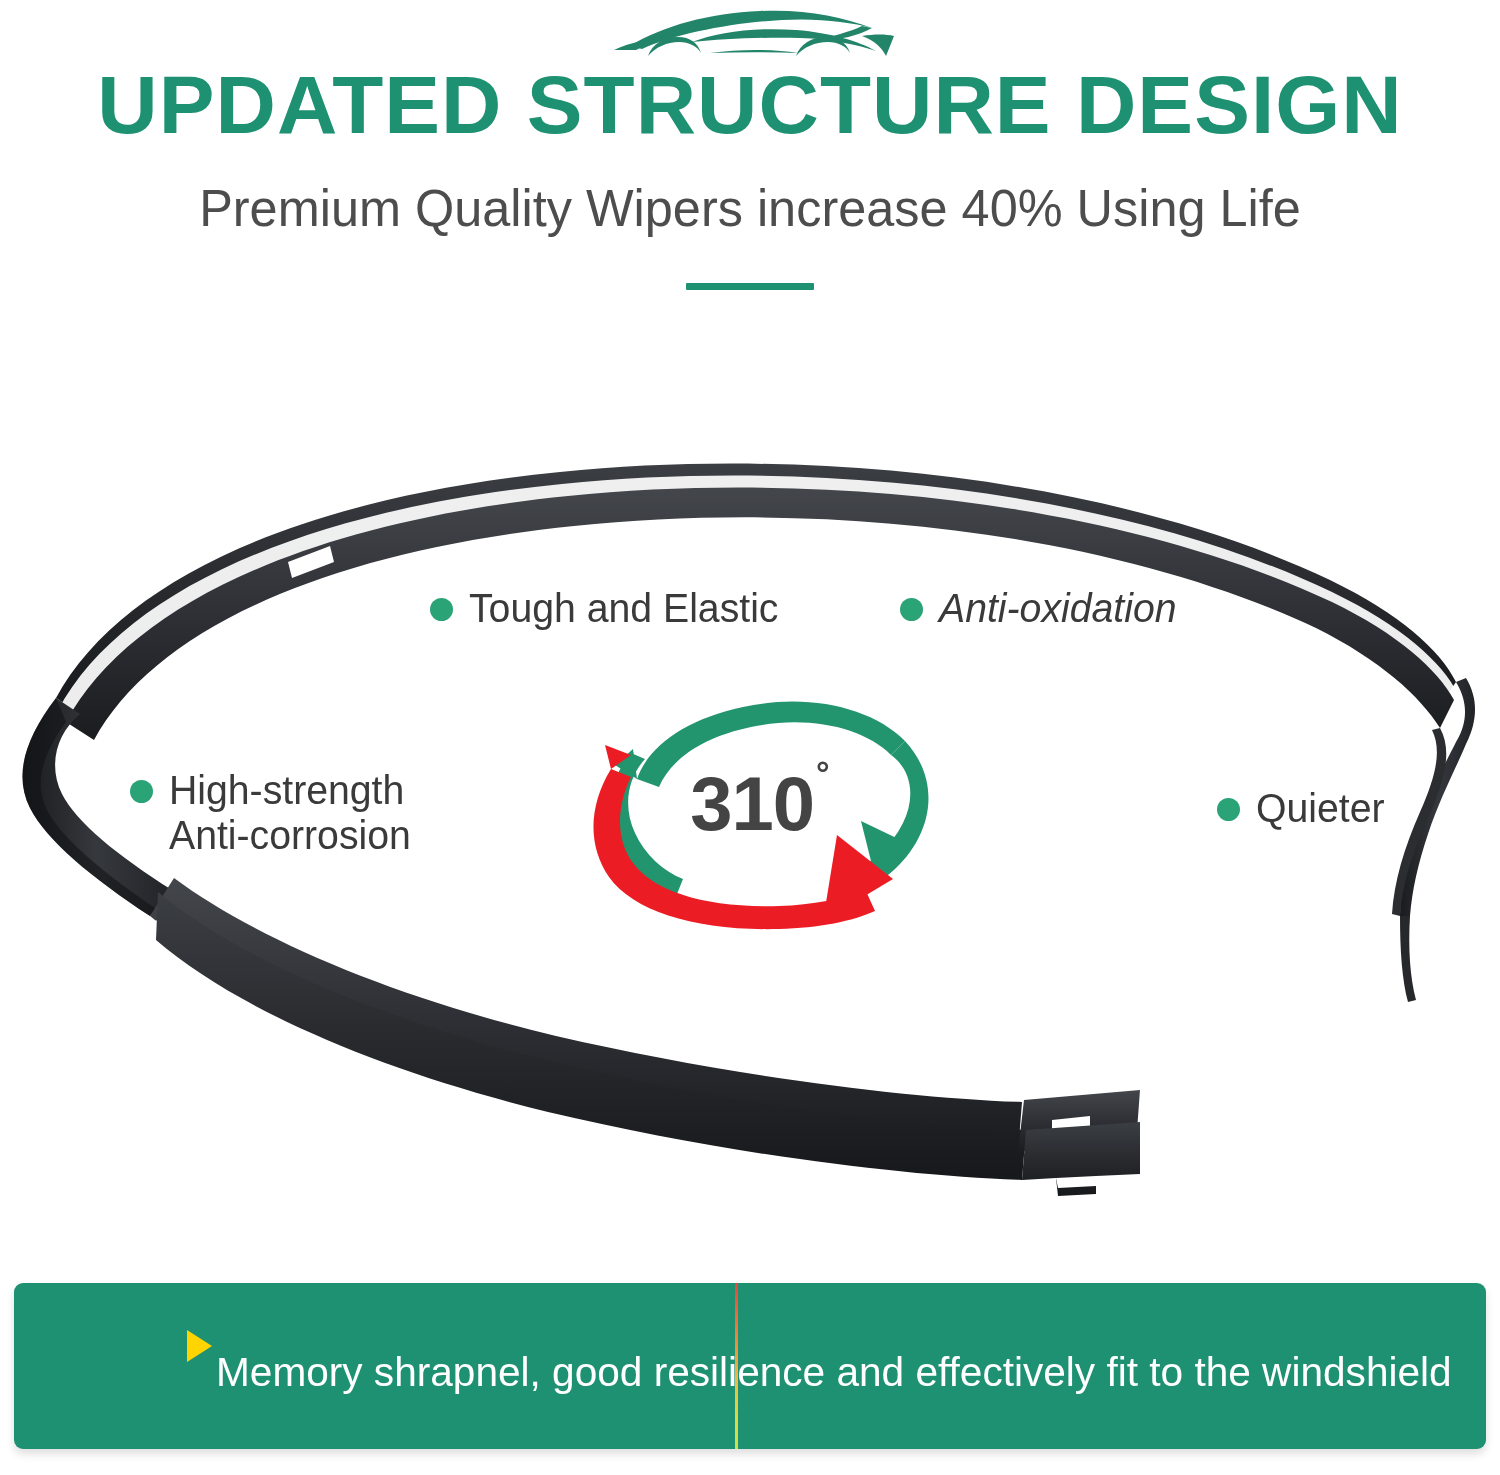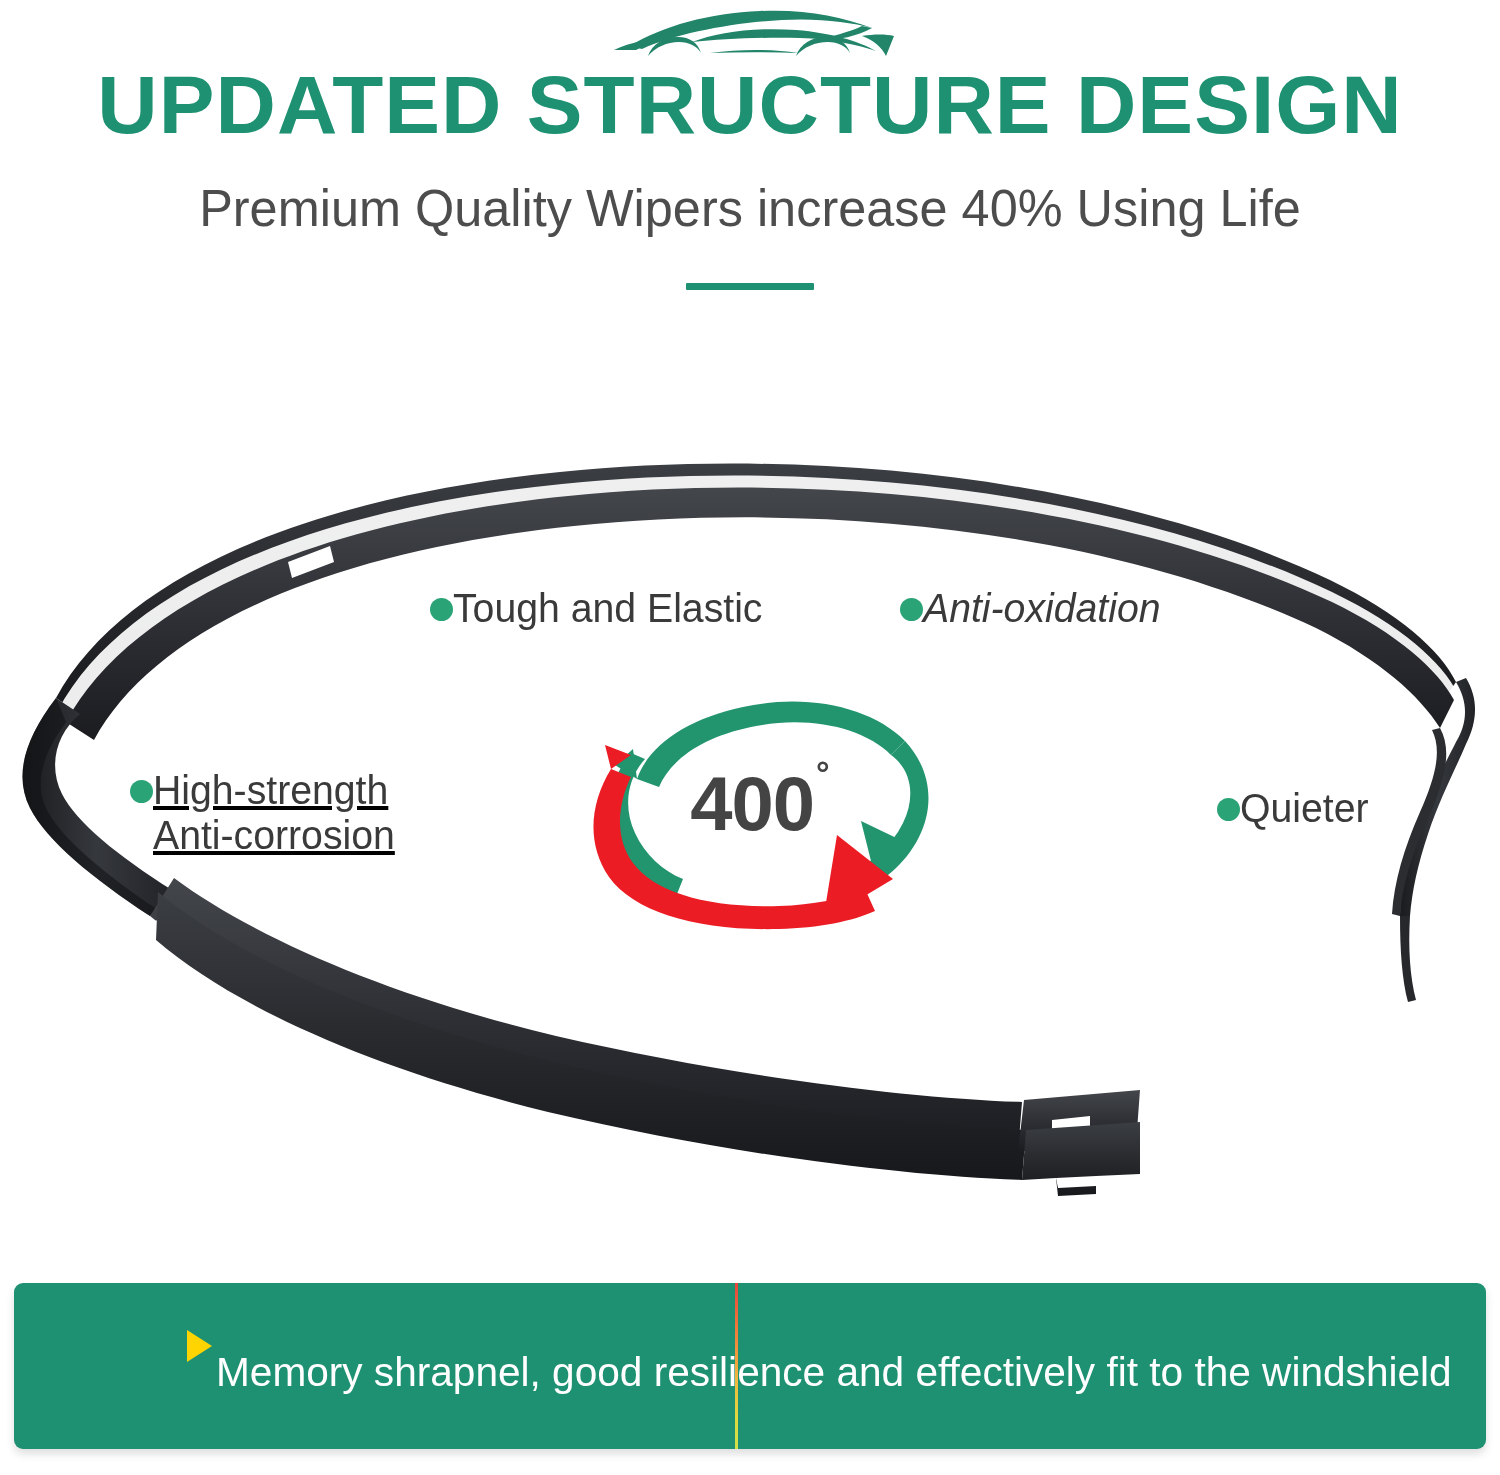--- a/index.html
+++ b/index.html
@@ -56,41 +56,42 @@
     position:absolute; left:0; top:330px;
     width:1500px; height:930px;
   }
   #product-stage svg { display:block; width:1500px; height:930px; }
 
   
   .feature {
     position:absolute;
     display:flex;
     align-items:flex-start;
+    gap:16px;
     white-space:nowrap;
   }
   .feature .dot {
     width:23px; height:23px;
     border-radius:50%;
     background:#2aa376;
     flex:0 0 auto;
     margin-top:12px;
   }
   .feature .flabel {
     font-family:"Liberation Sans Narrow","Liberation Sans", sans-serif;
     font-size:40px;
     line-height:45px;
     color:#3a3a3a;
     font-weight:normal;
     transform:scaleX(0.98);
     transform-origin:left top;
   }
   #feature-tough      { left:430px;  top:586px; }
   #feature-anti-ox    { left:900px;  top:586px;font-style:italic; }
-  #feature-strength   { left:130px;  top:768px;text-decoration:underline; }
+  #feature-strength   { left:130px;  top:768px; }
   #feature-quieter    { left:1217px; top:786px;text-align:center; }
 
   
   #badge-360 {
     position:absolute;
     left:575px; top:693px;
     width:380px; height:245px;
   }
   #badge-360 svg { display:block; }
   #badge-360-text {
@@ -352,21 +353,21 @@
              L 290 196
              C 268 206, 238 212, 204 213
              C 134 215, 80 200, 58 170
              C 40 146, 42 112, 56 84 Z" fill="#ec1c24"></path>
 
     <path d="M262 142 L 318 186 L 248 228 Z" fill="#ec1c24"></path>
 
     <path d="M36 76 L 30 52 L 56 62 Z" fill="#ec1c24"></path>
   </svg>
   <div id="badge-360-text">
-    <span class="num">400</span>
+    <span class="num">310</span>
     <span class="deg">°</span>
   </div>
 </div>
 
 <div id="bottom-banner">
   <div class="banner-panel">
     <span class="tri"></span>
     <span class="btext">Memory shrapnel, good resilience and effectively fit to the windshield</span>
   </div>
 </div>

